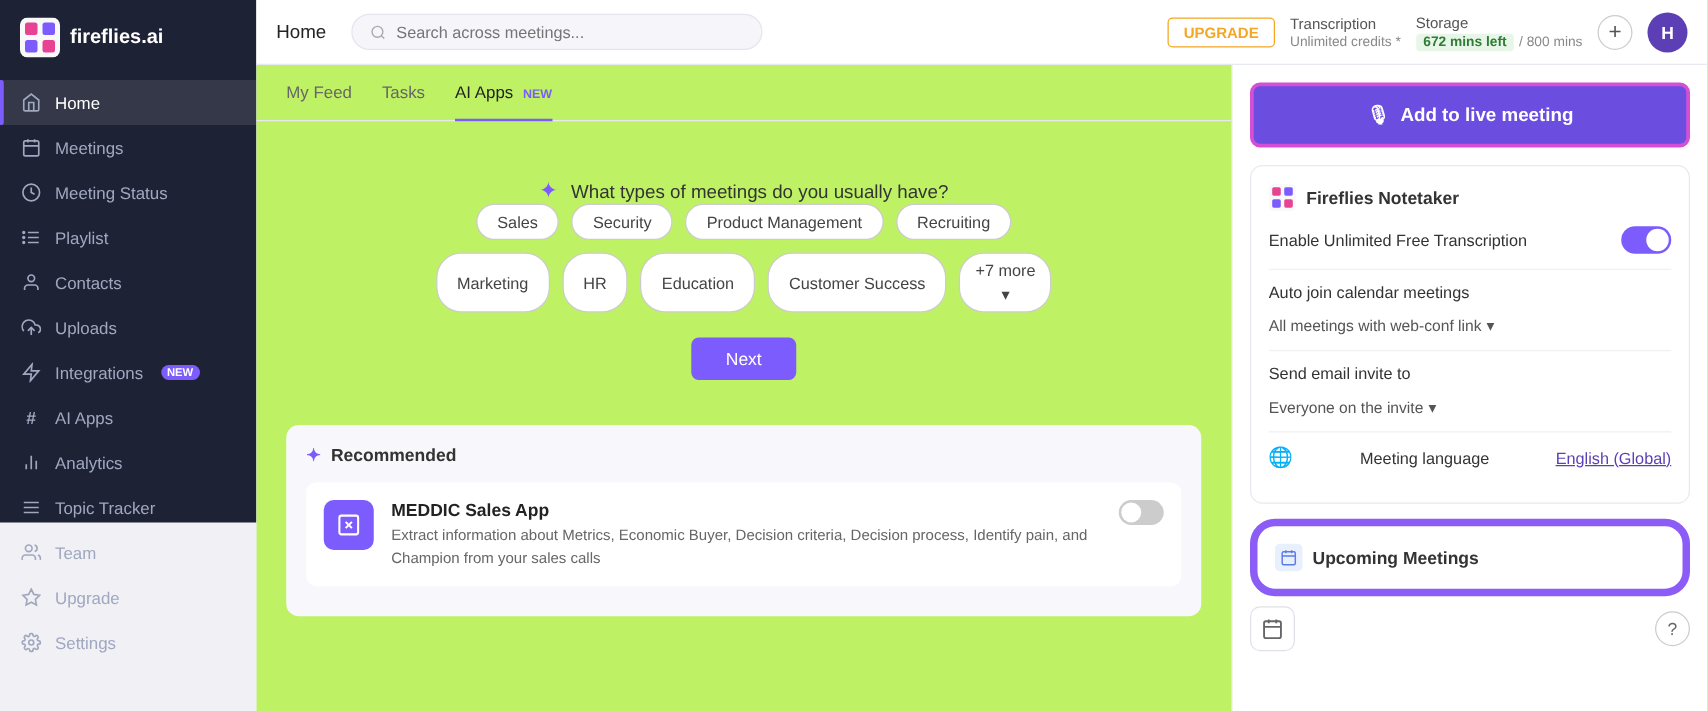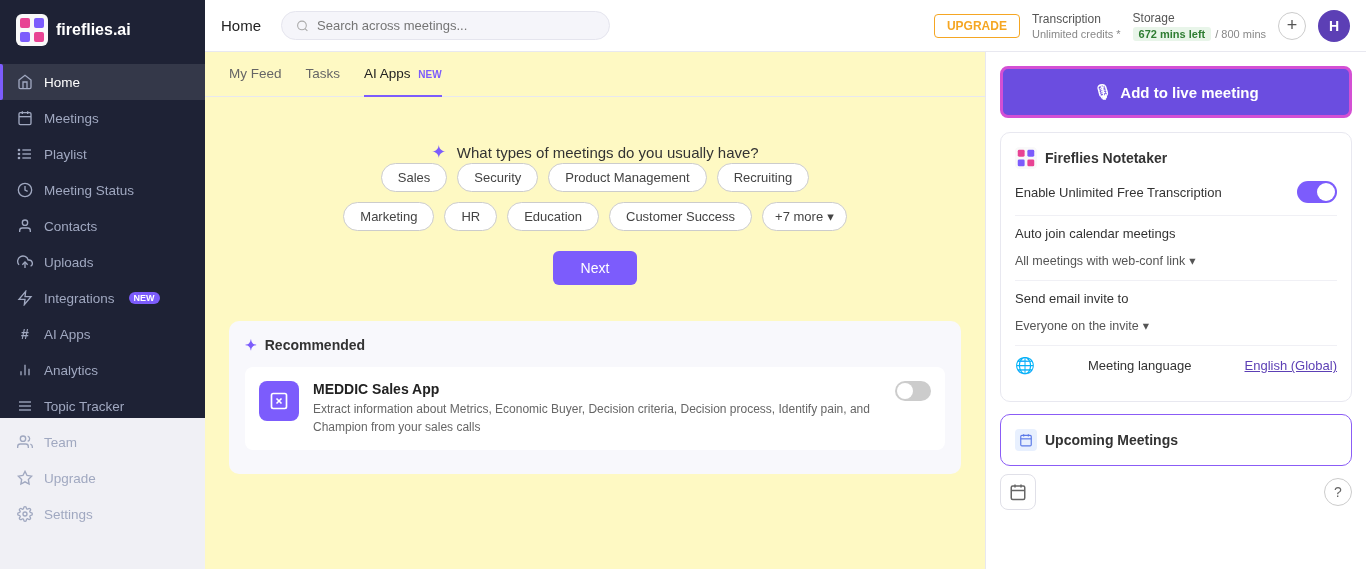--- a/index.html
+++ b/index.html
@@ -177,21 +177,21 @@
     
     .content-split {
       display: flex;
       flex: 1;
       overflow: hidden;
     }
 
     
     .left-panel {
       flex: 1;
-      background: #fef9c3;
+      background: #bef264;
       overflow-y: auto;
       border-right: 1px solid #e8e8f0;
     }
     .tabs-bar {
       display: flex;
       align-items: center;
       padding: 0 24px;
       border-bottom: 1px solid #e8e8f0;
       gap: 24px;
     }
@@ -250,21 +250,21 @@
     }
     .tags-row-2 { margin-top: 10px; }
     .more-btn {
       border: 1px solid #ccc;
       border-radius: 20px;
       padding: 6px 12px;
       font-size: 13px;
       color: #444;
       cursor: pointer;
       background: #fff;
-      display: flex; align-items: center; gap: 4px;
+      display: flex; align-items: center; gap: 4px; flex-direction: column;
     }
     .next-btn {
       background: #7c5cfc;
       color: #fff;
       border: none;
       border-radius: 6px;
       padding: 9px 28px;
       font-size: 14px;
       font-weight: 500;
       cursor: pointer;
@@ -405,22 +405,22 @@
       margin: 10px 0;
     }
     .link-text {
       color: #5c3fb5;
       text-decoration: underline;
       font-size: 13px;
       cursor: pointer;
     }
     .globe-icon { color: #888; font-size: 16px; }
     .upcoming-section {
-      border: 1px solid #8b5cf6;
-      border-radius: 10px;
+      border: 6px solid #8b5cf6;
+      border-radius: 20px;
       padding: 14px;
     }
     .upcoming-title {
       display: flex;
       align-items: center;
       gap: 8px;
       font-size: 14px;
       font-weight: 600;
       color: #333;
     }
@@ -488,38 +488,38 @@
             <line x1="16" y1="2" x2="16" y2="6"></line>
             <line x1="8" y1="2" x2="8" y2="6"></line>
             <line x1="3" y1="10" x2="21" y2="10"></line>
           </svg>
       </span>
       <span class="nav-label">Meetings</span>
     </div>
     <div class="nav-item">
       <span class="nav-icon">
         <svg width="16" height="16" viewBox="0 0 24 24" fill="none" stroke="#a0a8c0" stroke-width="2">
+            <circle cx="12" cy="12" r="10"></circle>
+            <polyline points="12 6 12 12 16 14"></polyline>
+          </svg>
+      </span>
+      <span class="nav-label">Meeting Status</span>
+    </div>
+    <div class="nav-item">
+      <span class="nav-icon">
+        <svg width="16" height="16" viewBox="0 0 24 24" fill="none" stroke="#a0a8c0" stroke-width="2">
             <line x1="8" y1="6" x2="21" y2="6"></line>
             <line x1="8" y1="12" x2="21" y2="12"></line>
             <line x1="8" y1="18" x2="21" y2="18"></line>
             <circle cx="3" cy="6" r="1" fill="#a0a8c0"></circle>
             <circle cx="3" cy="12" r="1" fill="#a0a8c0"></circle>
             <circle cx="3" cy="18" r="1" fill="#a0a8c0"></circle>
           </svg>
       </span>
       <span class="nav-label">Playlist</span>
-    </div>
-    <div class="nav-item">
-      <span class="nav-icon">
-        <svg width="16" height="16" viewBox="0 0 24 24" fill="none" stroke="#a0a8c0" stroke-width="2">
-            <circle cx="12" cy="12" r="10"></circle>
-            <polyline points="12 6 12 12 16 14"></polyline>
-          </svg>
-      </span>
-      <span class="nav-label">Meeting Status</span>
     </div>
     <div class="nav-item">
       <span class="nav-icon">
         <svg width="16" height="16" viewBox="0 0 24 24" fill="none" stroke="#a0a8c0" stroke-width="2">
             <path d="M20 21v-2a4 4 0 00-4-4H8a4 4 0 00-4 4v2"></path>
             <circle cx="12" cy="7" r="4"></circle>
           </svg>
       </span>
       <span class="nav-label">Contacts</span>
     </div>

